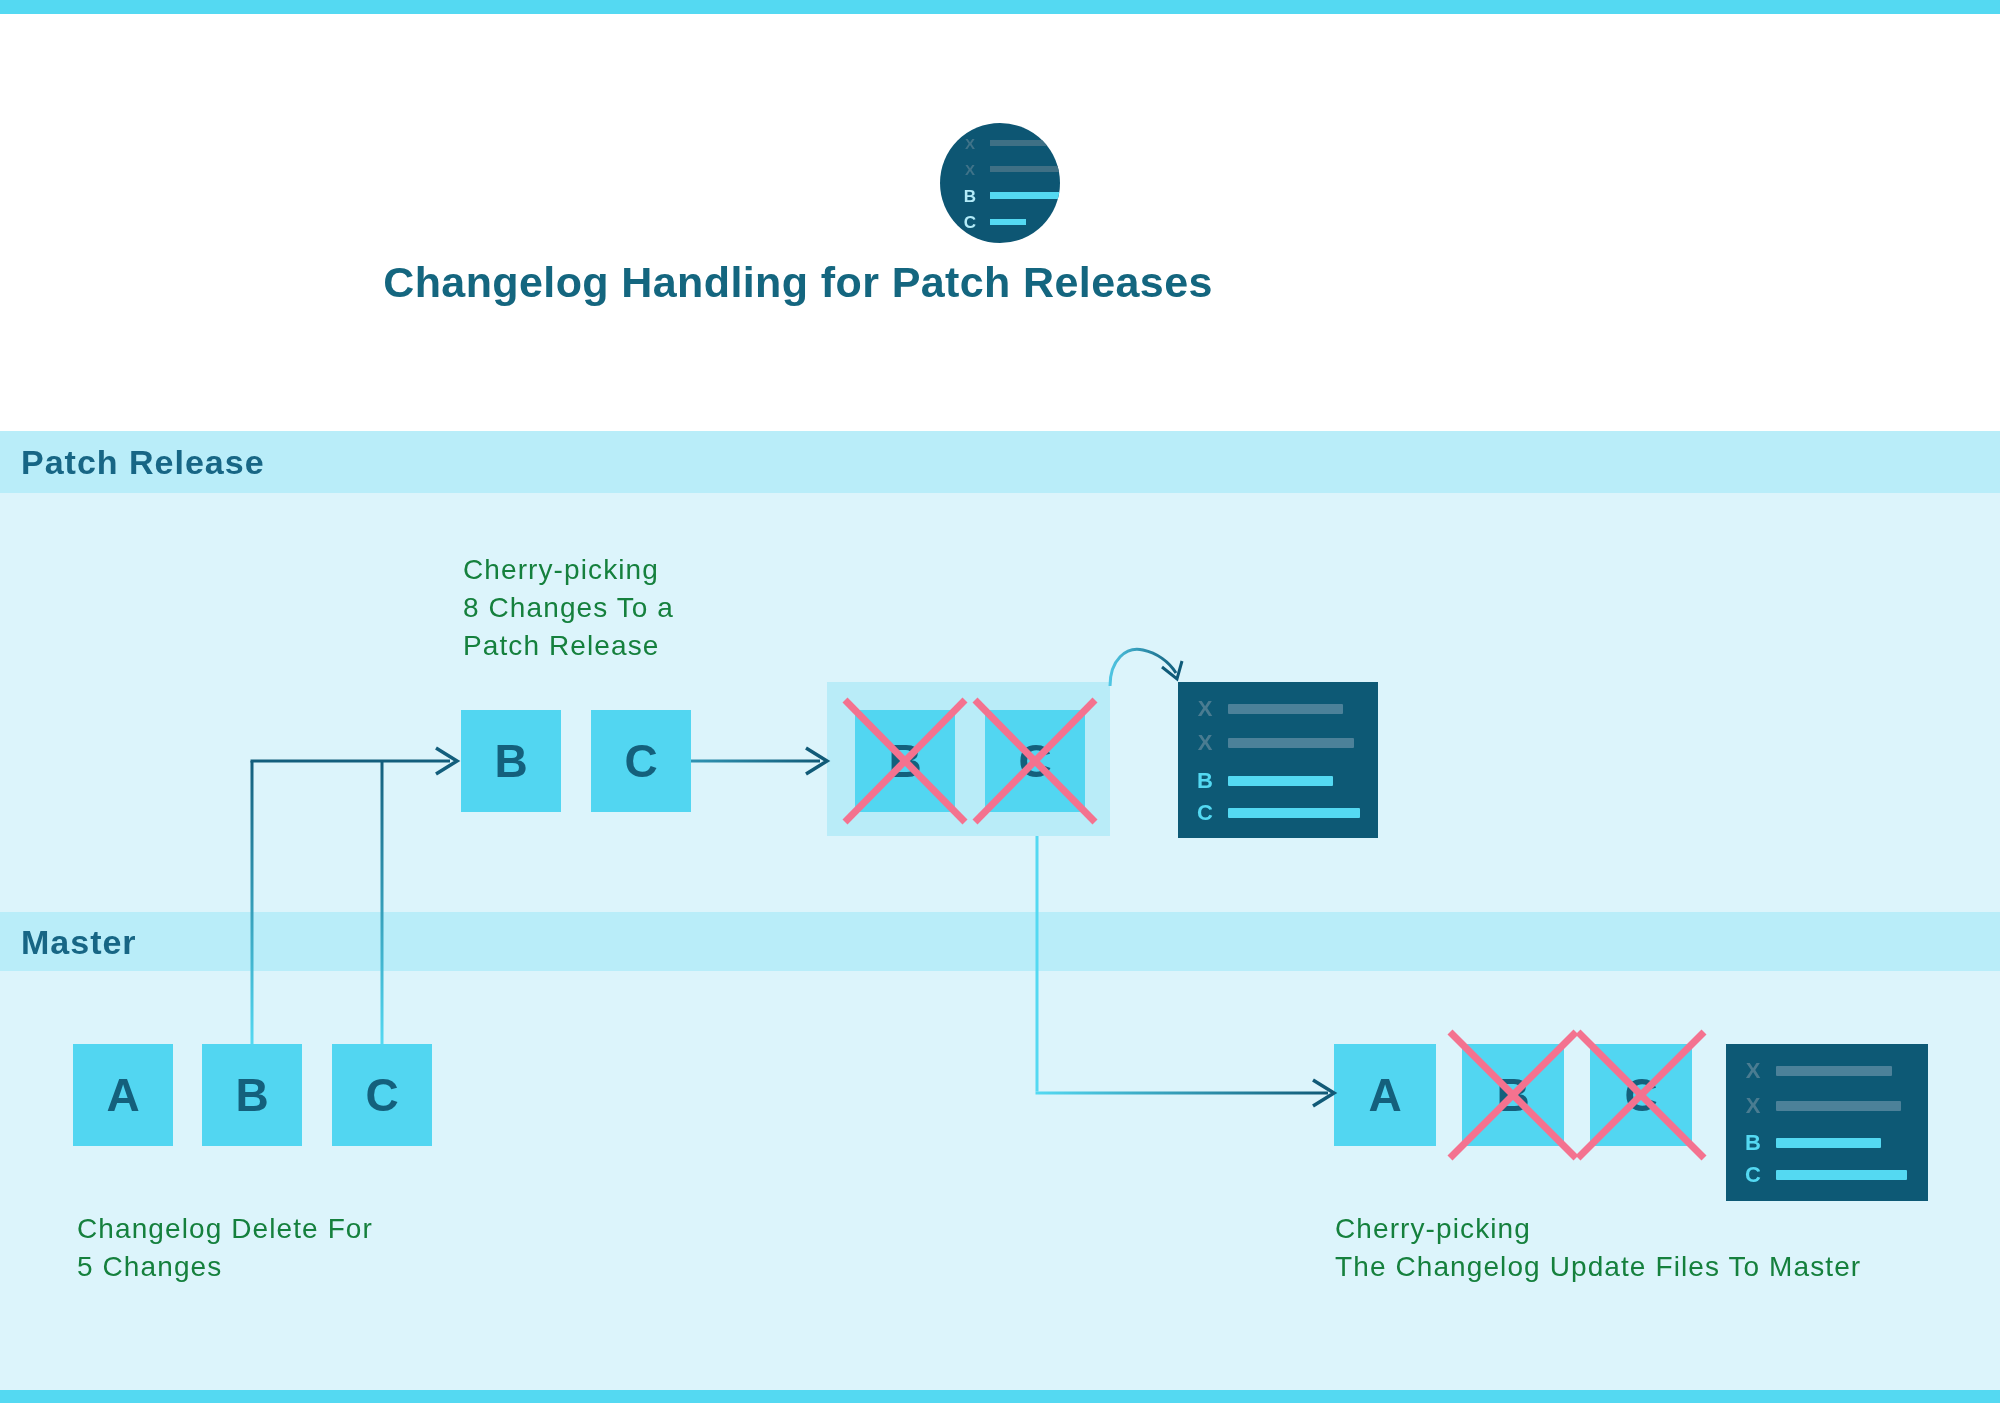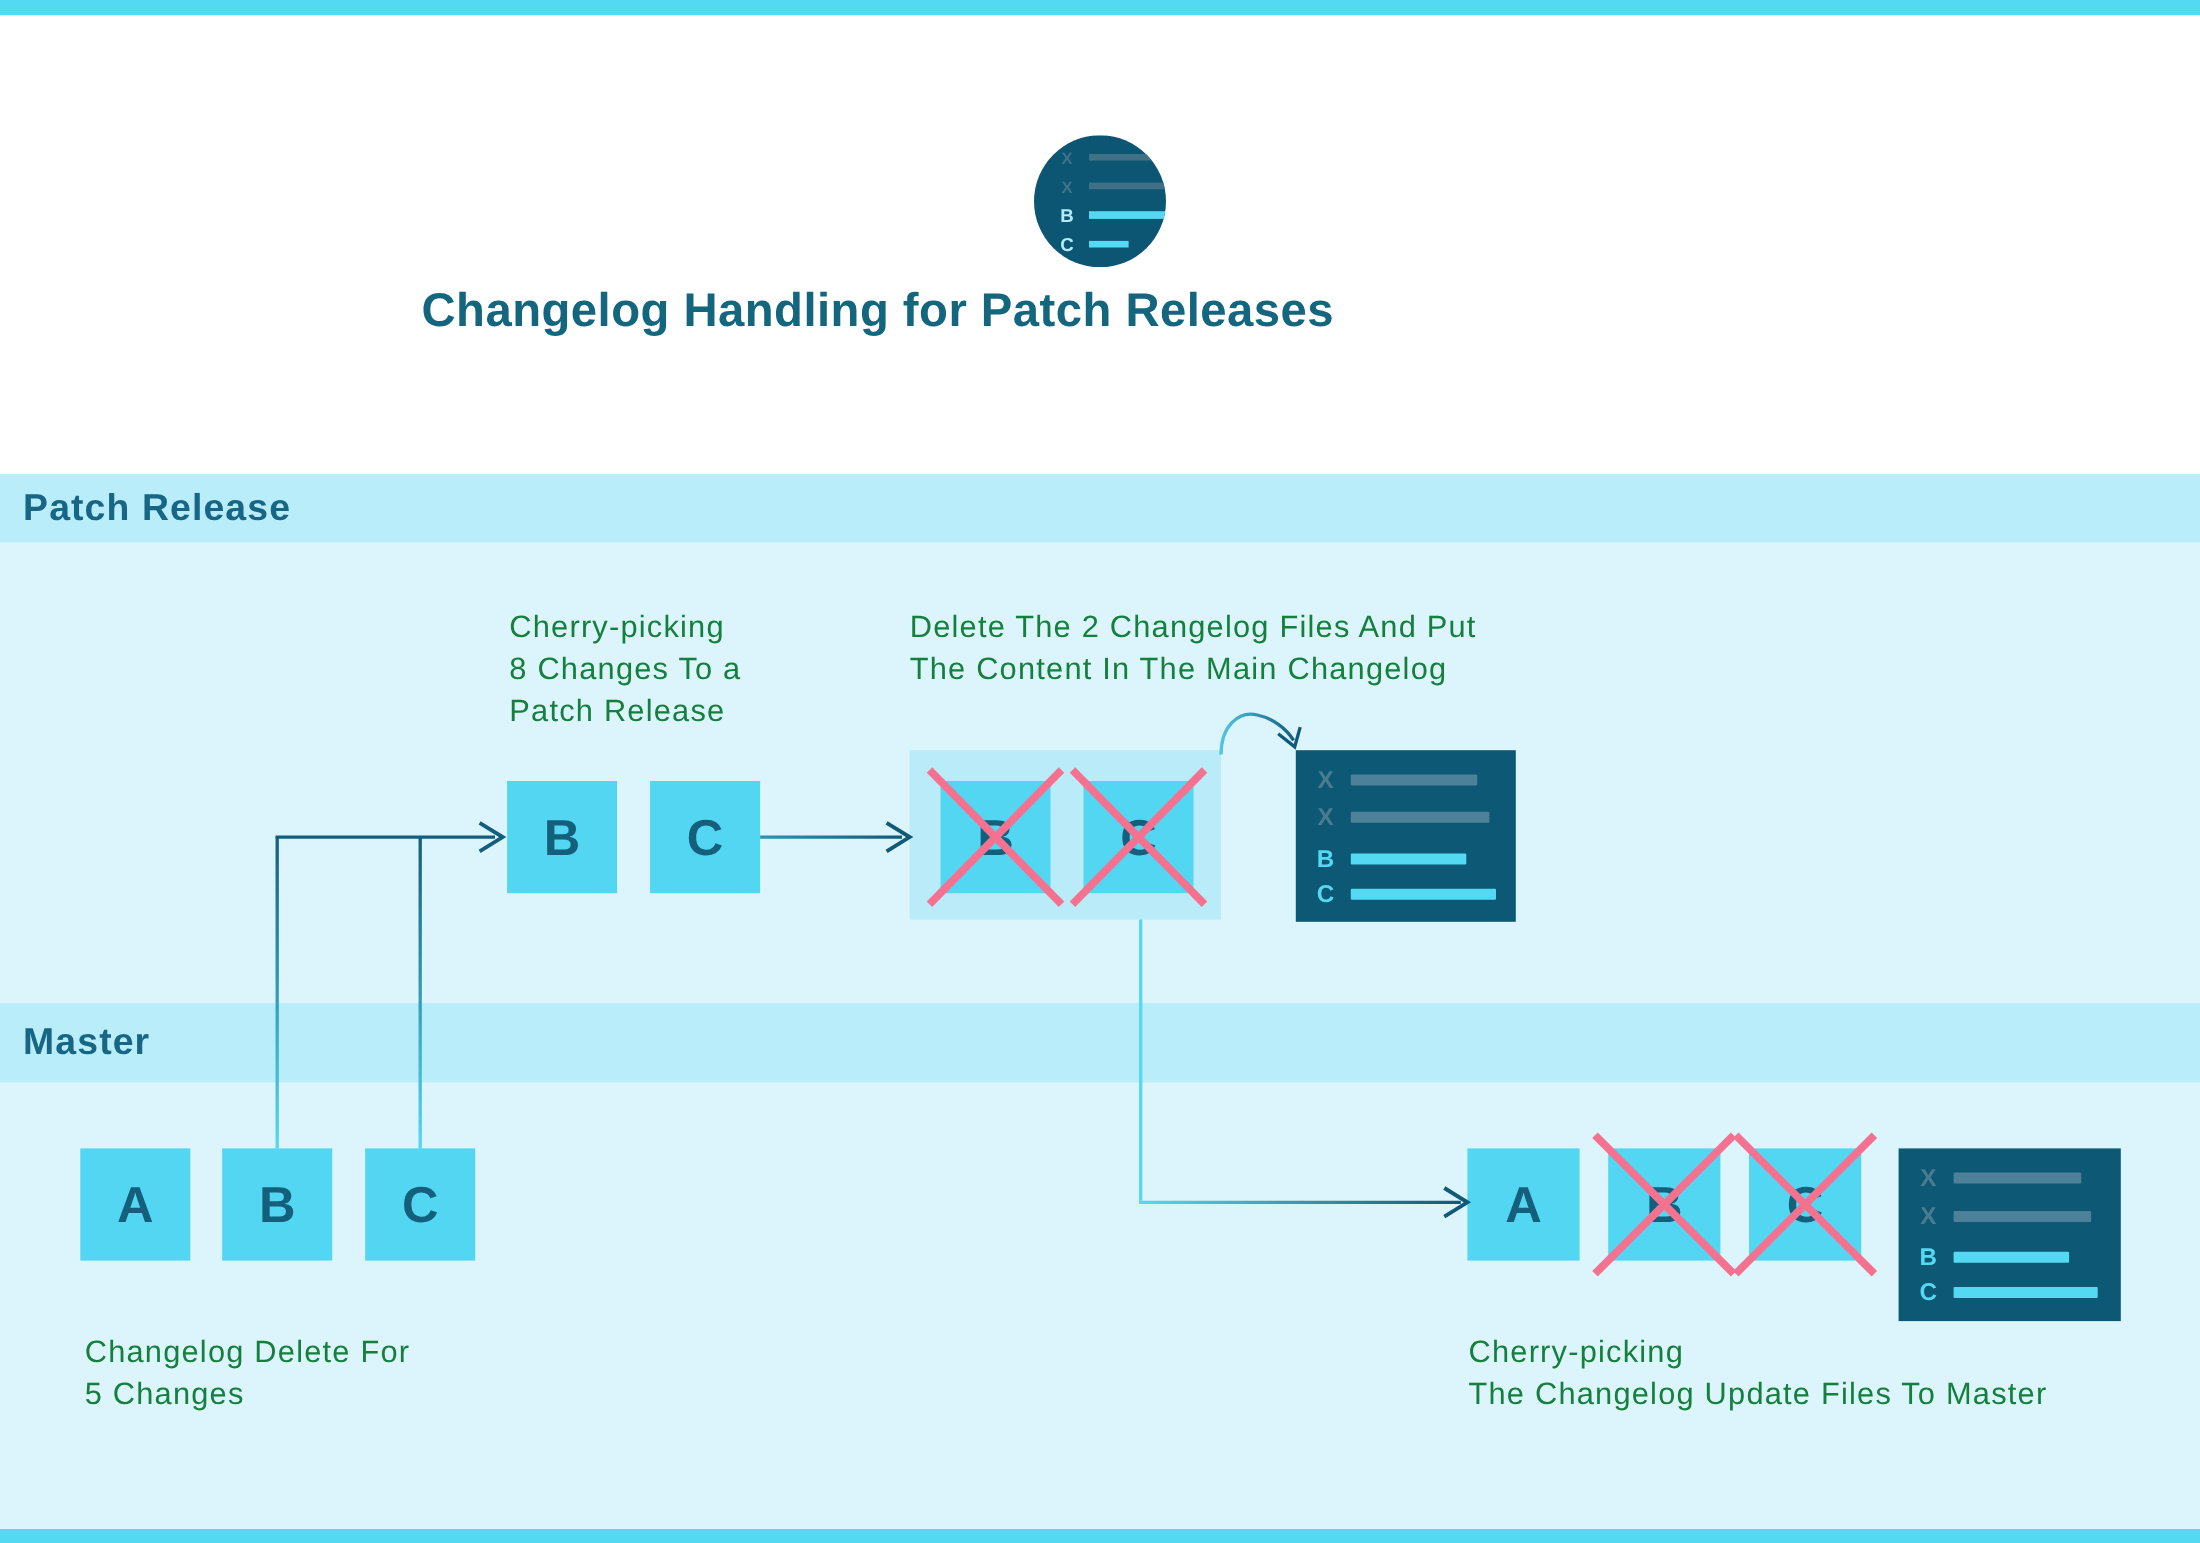--- a/index.html
+++ b/index.html
@@ -45,21 +45,21 @@
 <body>
 
 <div class="canvas">
 
   <div class="bar" style="top:0;height:14px;"></div>
   <div class="abs" style="left:0;top:14px;width:2000px;height:417px;background:#ffffff;"></div>
   <div class="abs" style="left:0;top:431px;width:2000px;height:959px;background:#dcf4fb;"></div>
   <div class="lane-band" style="top:431px;height:62px;">
     <span class="lane-label">Patch Release</span>
   </div>
-  <div class="lane-band" style="top:912px;height:72px;">
+  <div class="lane-band" style="top:912px;height:59px;">
     <span class="lane-label">Master</span>
   </div>
   <div class="bar" style="top:1390px;height:13px;"></div>
 
   <svg class="abs" style="left:940px;top:123px;" width="120" height="120" viewBox="0 0 120 120">
     <defs>
         <clipPath id="logoclip">
           <circle cx="60" cy="60" r="60"></circle>
         </clipPath>
       </defs>
@@ -76,24 +76,20 @@
     </g>
   </svg>
 
   <div class="page-title">Changelog Handling for Patch Releases</div>
 
   <div class="note" style="left:463px;top:551px;">
     <div>Cherry-picking</div>
     <div>8 Changes To a</div>
     <div>Patch Release</div>
   </div>
-  <div class="note" style="left:827px;top:551px;">
-    <div>Delete The 2 Changelog Files And Put</div>
-    <div>The Content In The Main Changelog</div>
-  </div>
 
   <div class="file-box" style="left:461px;top:710px;">B</div>
   <div class="file-box" style="left:591px;top:710px;">C</div>
 
   <div class="del-container" style="left:827px;top:682px;width:283px;height:154px;"></div>
   <div class="file-box" style="left:855px;top:710px;">B</div>
   <div class="file-box" style="left:985px;top:710px;">C</div>
 
   <div class="card" style="left:1178px;top:682px;width:200px;height:156px;">
     <div class="card-row" style="top:15px;">

